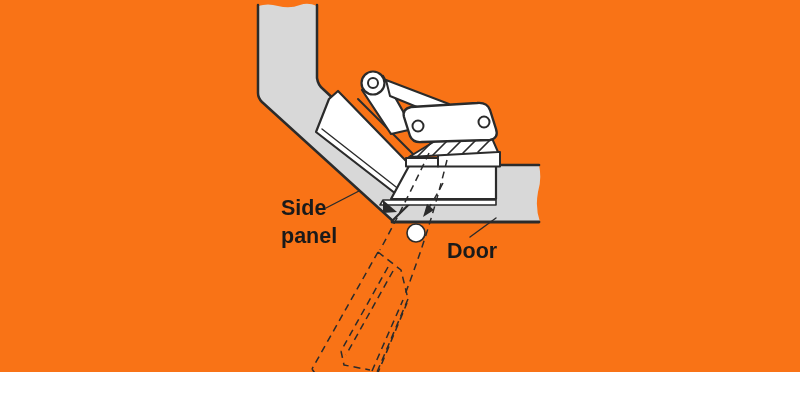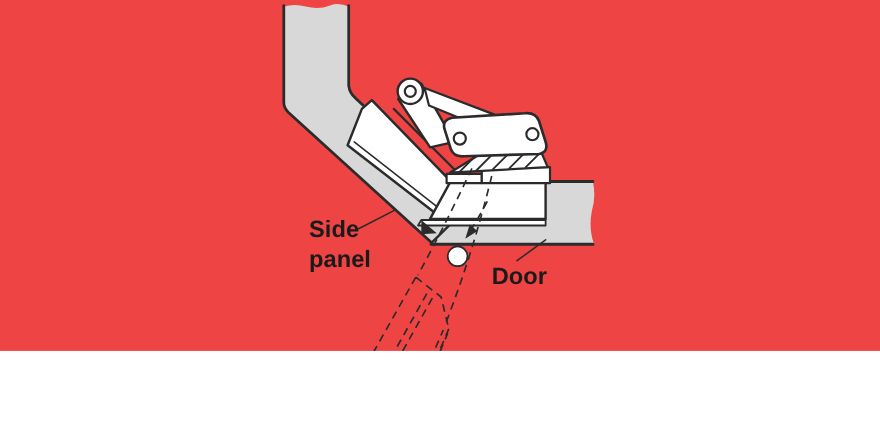--- a/index.html
+++ b/index.html
@@ -1,17 +1,17 @@
 <!DOCTYPE html>
 <html><head>
 <meta charset="utf-8">
 <style>
   html,body{margin:0;padding:0;}
   body{font-family:"Liberation Sans",sans-serif;}
-  .stage{position:relative;width:800px;height:319px;background:#ef4444;overflow:hidden;}
+  .stage{position:relative;width:800px;height:372px;background:#f97316;overflow:hidden;}
   svg{display:block;}
   .ln{fill:none;stroke:#2b2b2b;stroke-linecap:round;stroke-linejoin:round;}
   .w{fill:#ffffff;stroke:#2b2b2b;stroke-linejoin:round;}
   .dash{fill:none;stroke:#2b2b2b;stroke-width:1.5;stroke-dasharray:7 5;stroke-linecap:butt;stroke-linejoin:round;}
   .lbl{font-family:"Liberation Sans",sans-serif;font-weight:bold;font-size:21.5px;fill:#1a1a1a;}
 </style>
 </head>
 <body>
 
 <div class="stage">

